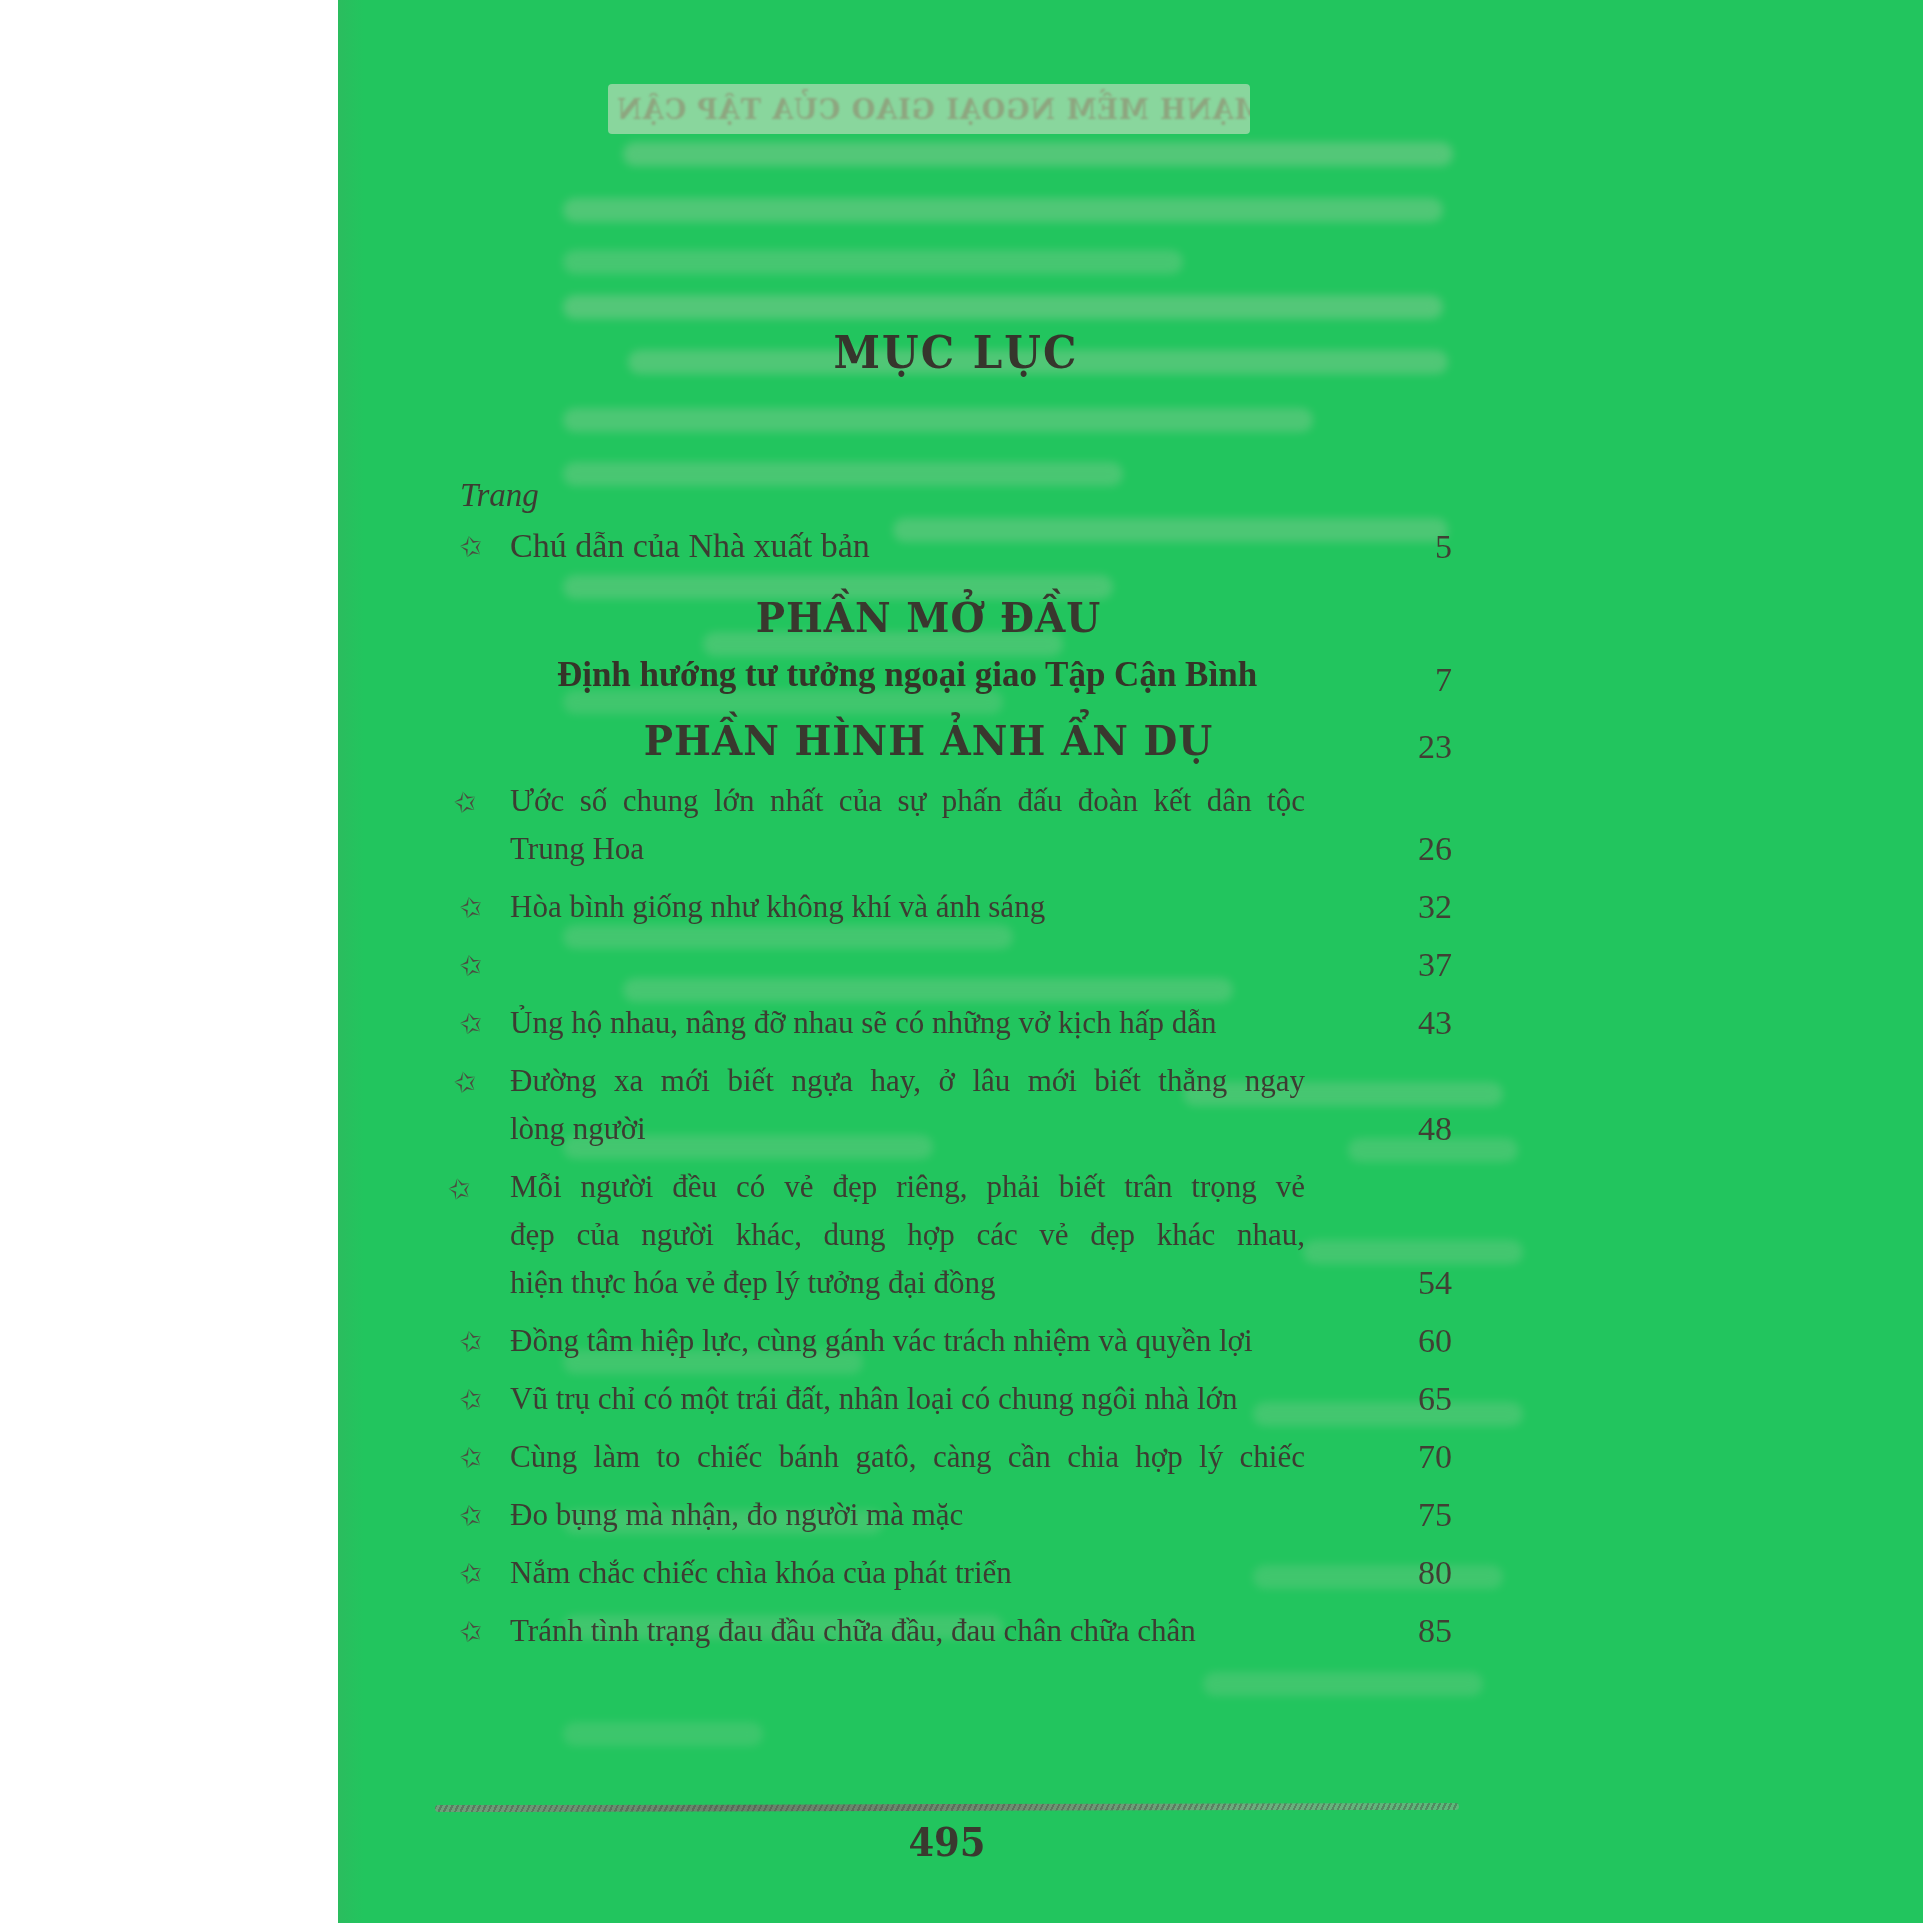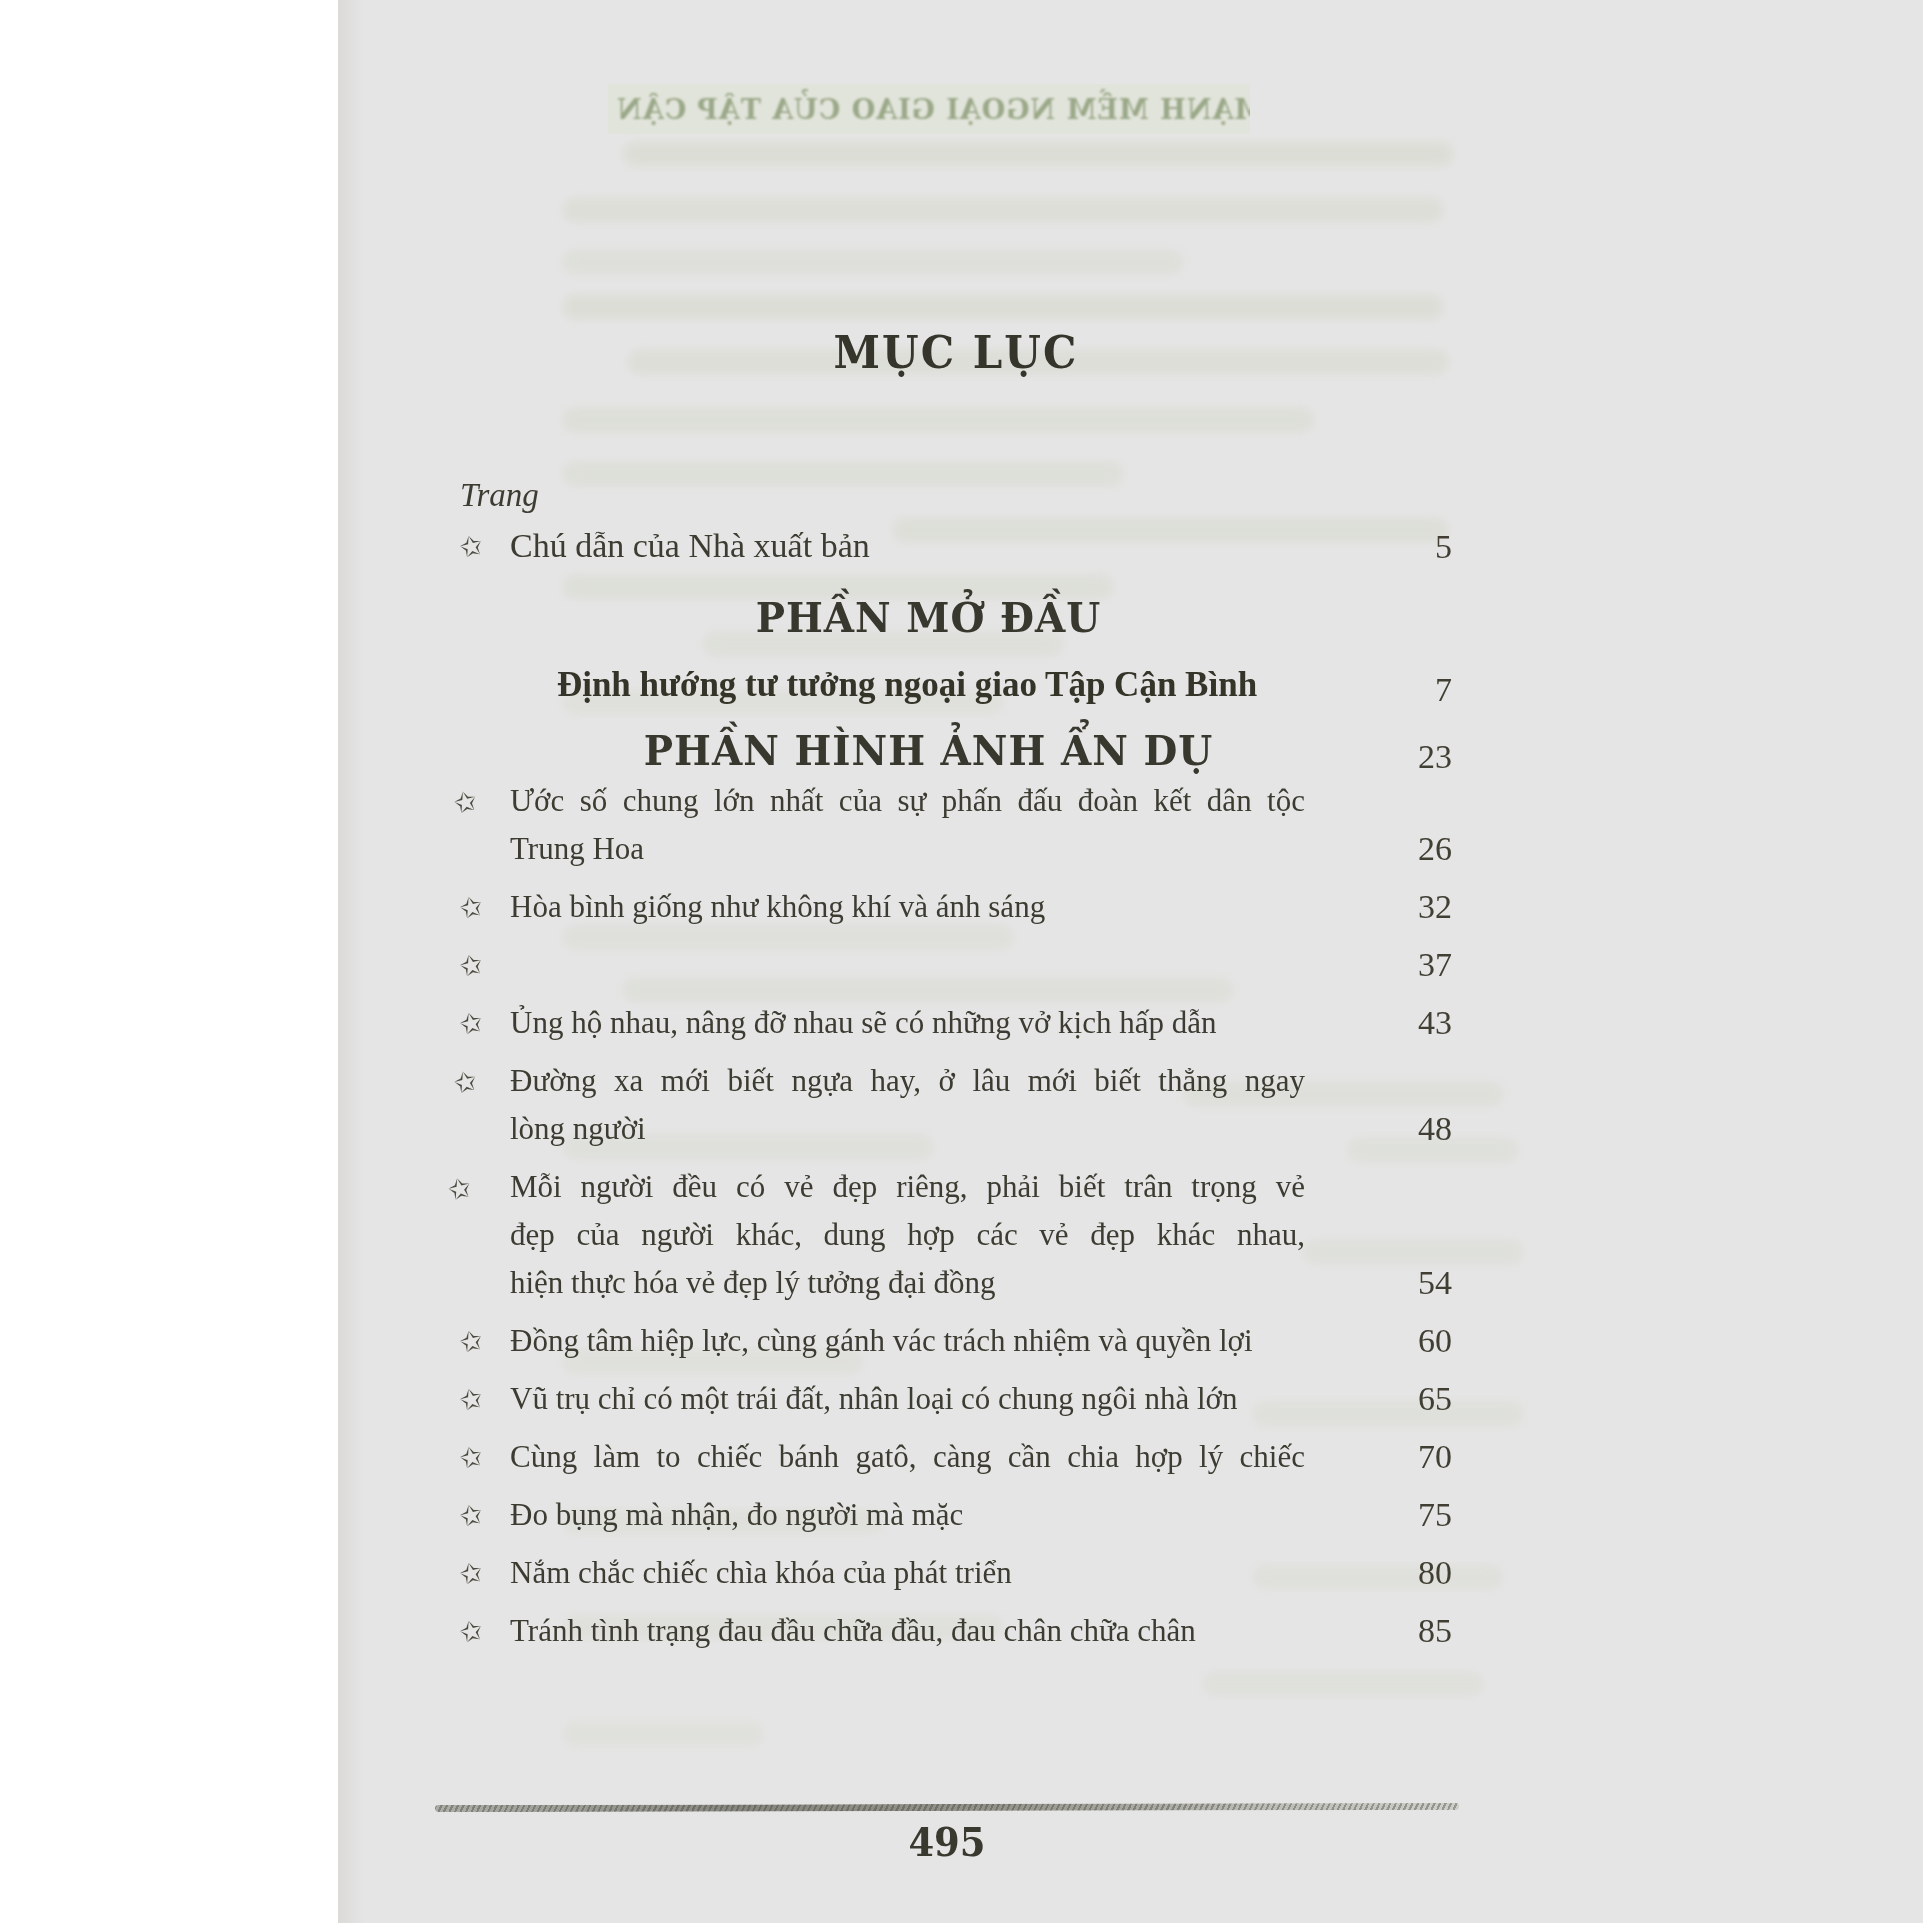--- a/index.html
+++ b/index.html
@@ -4,21 +4,21 @@
 <style>
   html,body{margin:0;padding:0;background:#ffffff;}
   #canvas{
     position:relative;width:1923px;height:1923px;overflow:hidden;
     background:#ffffff;
     font-family:"Liberation Serif",serif;
   }
   
   #page-scan{
     position:absolute;left:338px;top:0;width:1585px;height:1923px;
-    background:#e5e5e5;
+    background:#22c55e;
   }
   #gutter-shadow{
     position:absolute;left:0;top:0;width:26px;height:1923px;
     background:linear-gradient(90deg,rgba(120,115,95,0.10),rgba(120,115,95,0.0));
   }
   
   .bleed{
     position:absolute;border-radius:12px;pointer-events:none;
     background:#c6cdb4;filter:blur(4px);
   }
@@ -60,21 +60,21 @@
     font-size:34px;line-height:46px;color:#413f34;
   }
   #sections{left:122px;top:591px;width:992px;}
   .sect{display:flex;align-items:flex-end;}
   .sect .numcol{flex:0 0 55px;text-align:right;font-size:34px;color:#413f34;}
   .sect .stitle{flex:1;text-align:center;}
   .sect.display .stitle{
     font-family:"DejaVu Serif",serif;font-weight:700;font-size:39px;
     line-height:52px;letter-spacing:1px;color:#39382e;transform:scaleY(1.05);
   }
-  .sect.boldline{margin-top:18px;gap:43px;}
+  .sect.boldline{margin-top:8px;gap:43px;}
   .sect.boldline .stitle{
     font-weight:700;font-size:35px;line-height:48px;color:#353428;
   }
   .sect.display.second{margin-top:15px;}
   #entries{left:122px;top:777px;width:992px;}
   .entry{display:flex;margin-bottom:10px;}
   .entry .star{line-height:48px;}
   .etext{width:795px;font-size:31px;line-height:48px;color:#3d3c32;}
   .etext .jline{text-align:justify;text-align-last:justify;}
   .etext .lline{text-align:left;}

